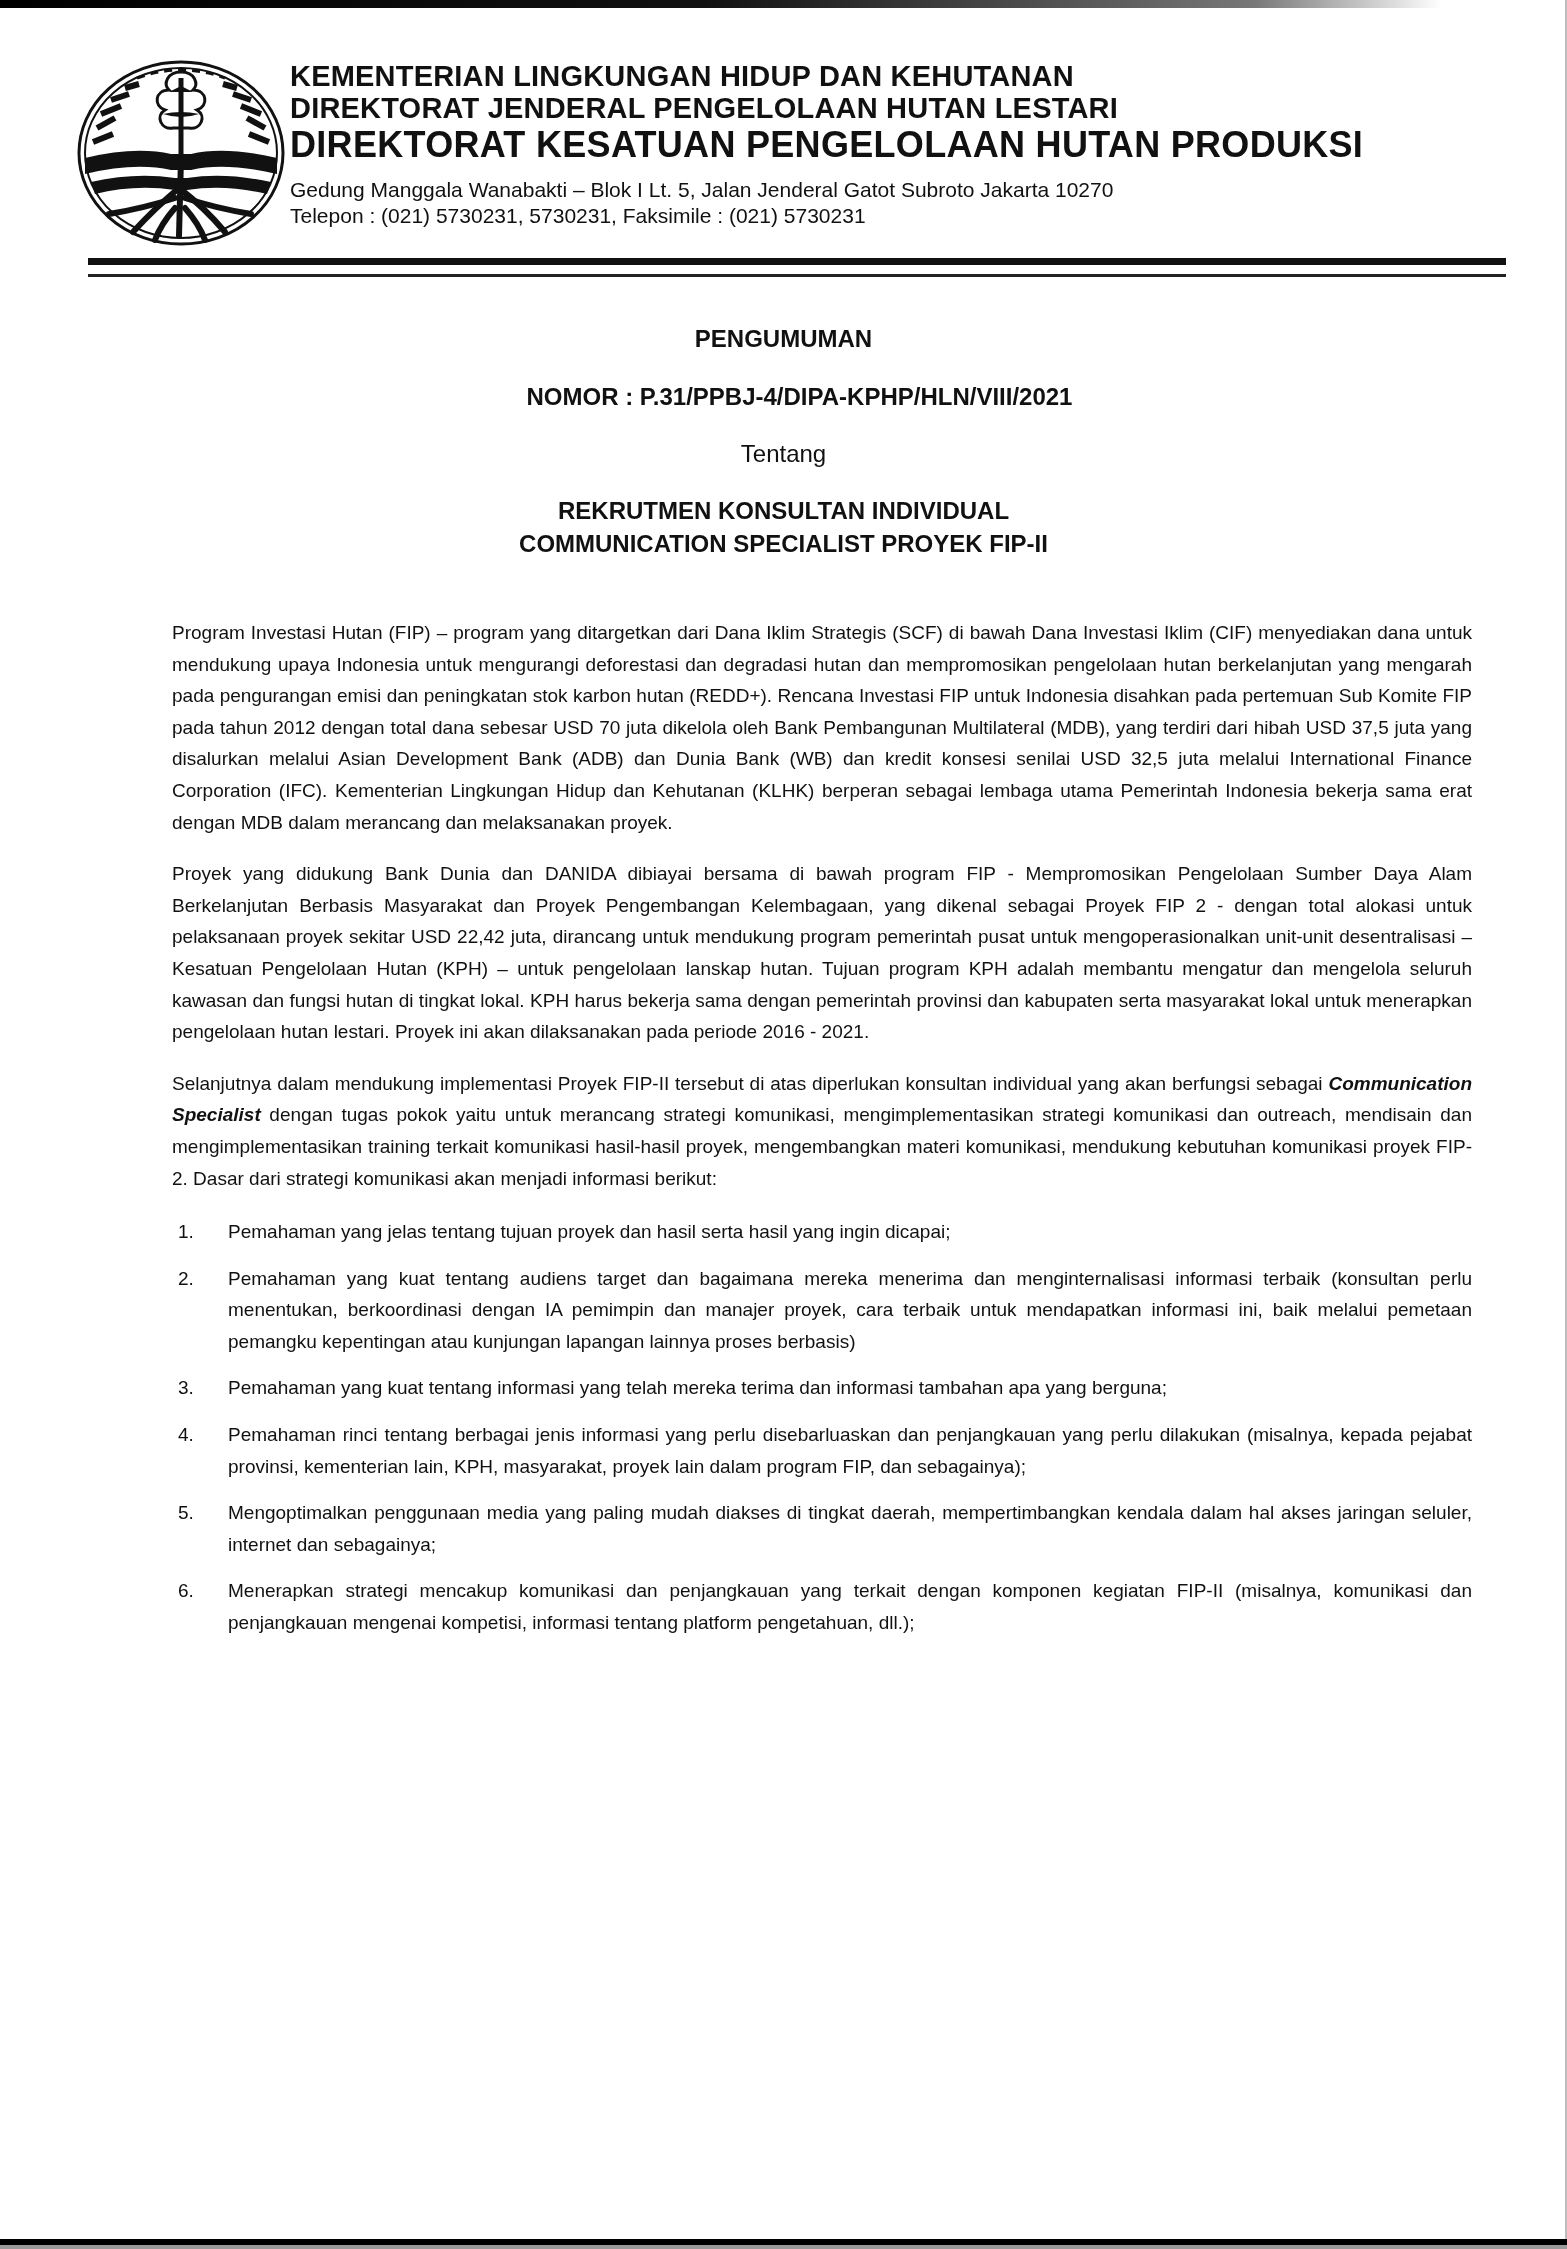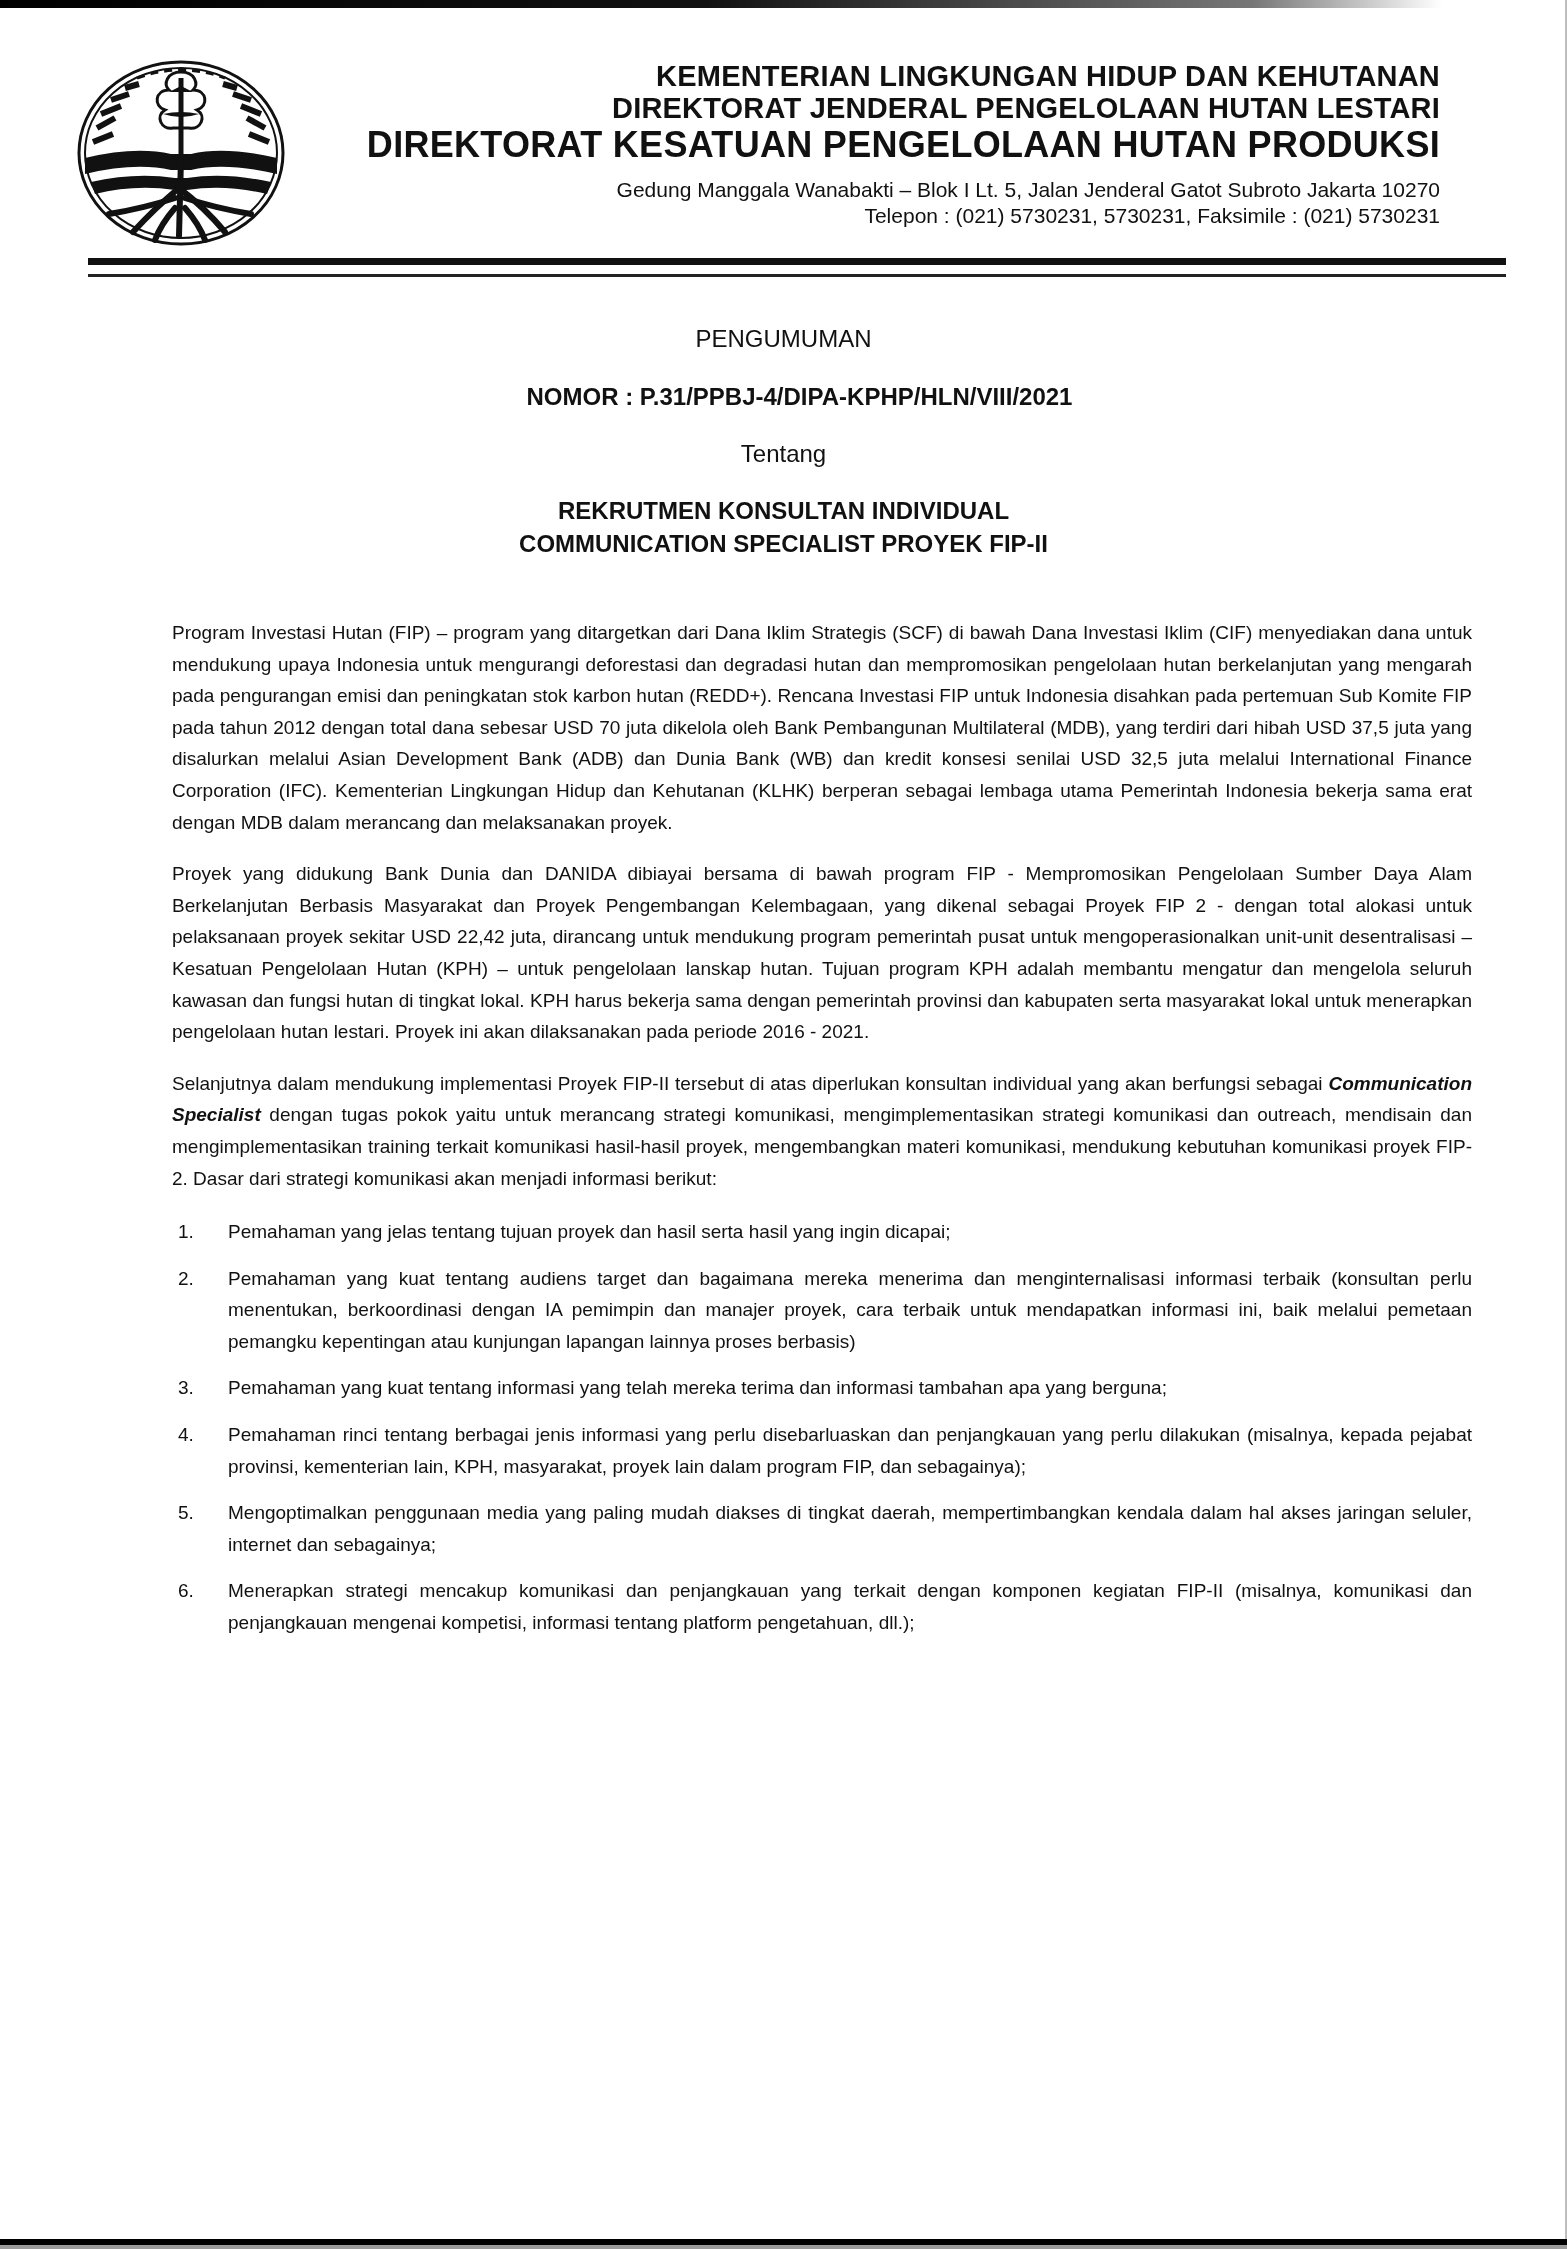--- a/index.html
+++ b/index.html
@@ -16,32 +16,32 @@
     position: absolute; left: 0; top: 2239px; width: 1567px; height: 10px;
     background: linear-gradient(to bottom, #000 0%, #000 55%, #9a9a9a 56%, #9a9a9a 100%);
   }
   .scan-right {
     position: absolute; right: 0; top: 0; width: 2px; height: 2249px; background: #bdbdbd;
   }
   .logo {
     position: absolute; left: 75px; top: 58px; width: 212px; height: 190px;
   }
   .letterhead {
-    position: absolute; left: 290px; top: 60px; width: 1150px; text-align: right;
+    position: absolute; left: 290px; top: 60px; width: 1150px; text-align: left;
   }
   .lh-line1 { font-size: 29px; font-weight: bold; line-height: 32px; letter-spacing: 0.2px; }
   .lh-line2 { font-size: 29px; font-weight: bold; line-height: 33px; letter-spacing: 0.2px; }
   .lh-line3 { font-size: 36px; font-weight: bold; line-height: 40px; letter-spacing: 0.3px; }
   .lh-addr  { font-size: 21px; line-height: 26px; margin-top: 12px; }
   .lh-phone { font-size: 21px; line-height: 26px; }
   .rule-thick { position: absolute; left: 88px; top: 258px; width: 1418px; height: 7px; background: #111; }
   .rule-thin  { position: absolute; left: 88px; top: 274px; width: 1418px; height: 3px; background: #222; }
 
   .center-block { position: absolute; left: 0; width: 1567px; text-align: center; }
-  .title-pengumuman { top: 325px; font-size: 24px; font-weight: normal; }
+  .title-pengumuman { top: 325px; font-size: 24px; font-weight: bold; }
   .title-nomor { top: 383px; font-size: 24px; font-weight: bold; padding-left: 16px; }
   .title-tentang { top: 440px; font-size: 24px; }
   .title-subject { top: 494px; font-size: 24px; font-weight: bold; line-height: 33px; }
 
   .body {
     position: absolute; left: 172px; top: 617px; width: 1300px;
     font-size: 19px; line-height: 31.6px; text-align: justify;
   }
   .body p { margin: 0 0 20px 0; }
   .body p.p2 { margin-top: 16px; }

